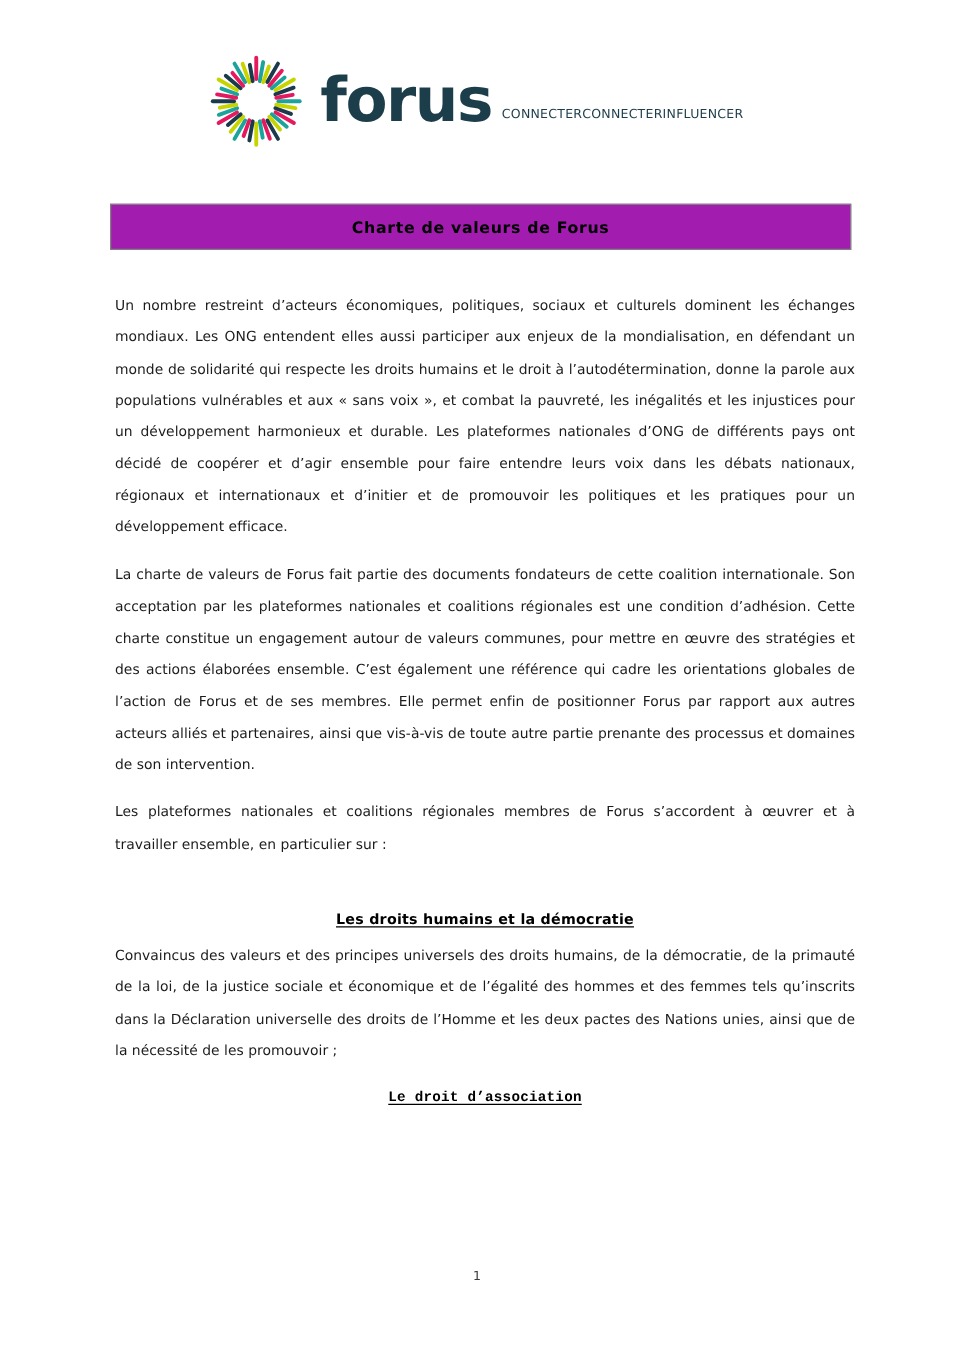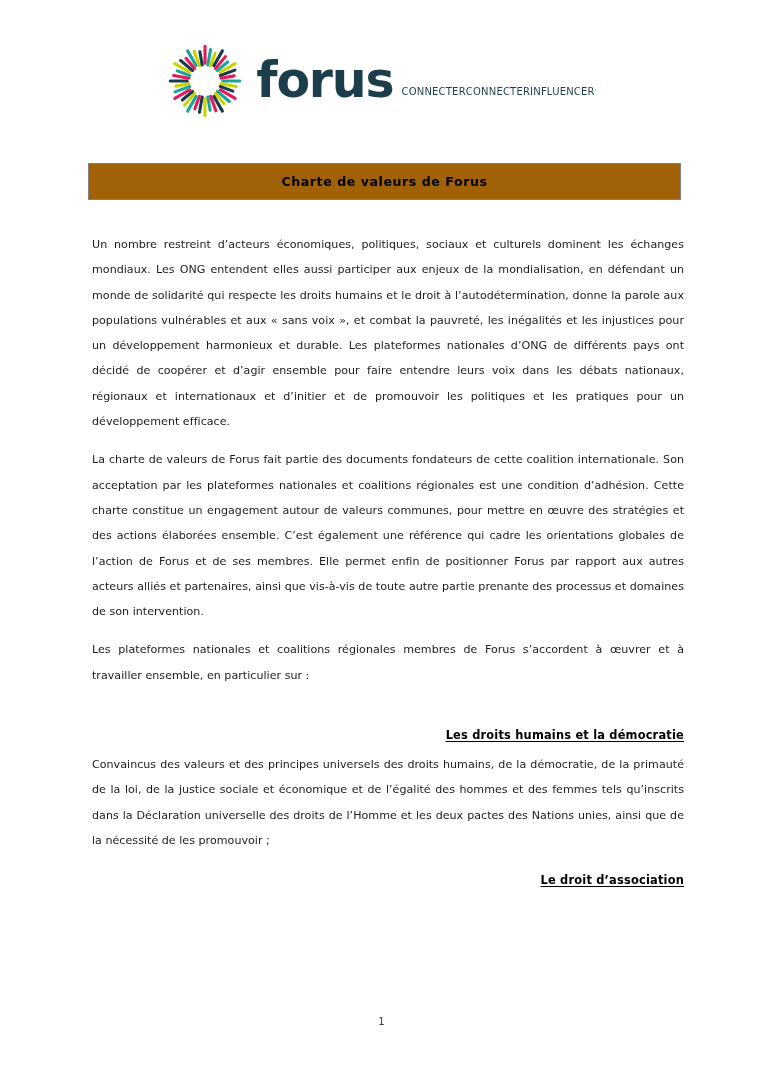--- a/index.html
+++ b/index.html
@@ -74,21 +74,21 @@
     position: absolute;
     left: 88px;
     top: 163px;
     width: 593px;
     height: 37px;
     border: 1px solid #808080;
     box-sizing: border-box;
     display: flex;
     align-items: center;
     justify-content: center;
-    background: #a16207;
+    background: #a21caf;
   }
   .title-text {
     font-family: "DejaVu Sans", sans-serif;
     font-weight: 700;
     font-size: 12.6px;
     letter-spacing: 0.55px;
     color: #000000;
   }
 
   
@@ -107,28 +107,28 @@
     color: #1b1b1b;
     letter-spacing: 0.02px;
   }
   p.body-par.tight { }
 
   h2.section-head {
     margin: 24px 0 10px 0;
     font-family: "DejaVu Sans", sans-serif;
     font-size: 11.4px;
     font-weight: 700;
-    text-align: right;
+    text-align: center;
     text-decoration: underline;
     text-underline-offset: 2px;
     color: #000000;
     letter-spacing: 0.2px;
   }
   h2.section-head.gap-lg { margin-top: 40px; }
-  h2.section-head.gap-sm { margin-top: 20px; }
+  h2.section-head.gap-sm { margin-top: 20px; font-family: Liberation Mono, monospace; }
 
   
   .page-number {
     position: absolute;
     left: 0;
     right: 0;
     top: 1016px;
     text-align: center;
     font-family: "DejaVu Sans", sans-serif;
     font-size: 10px;

